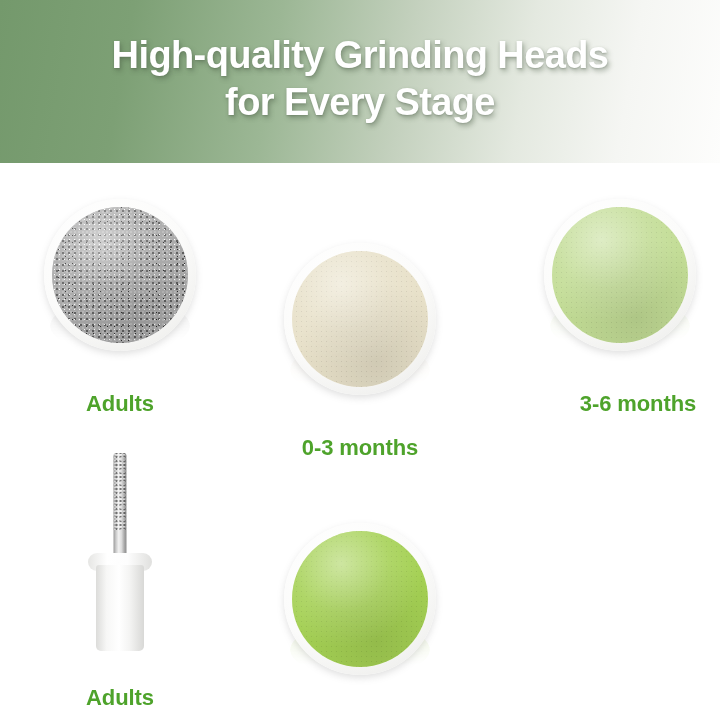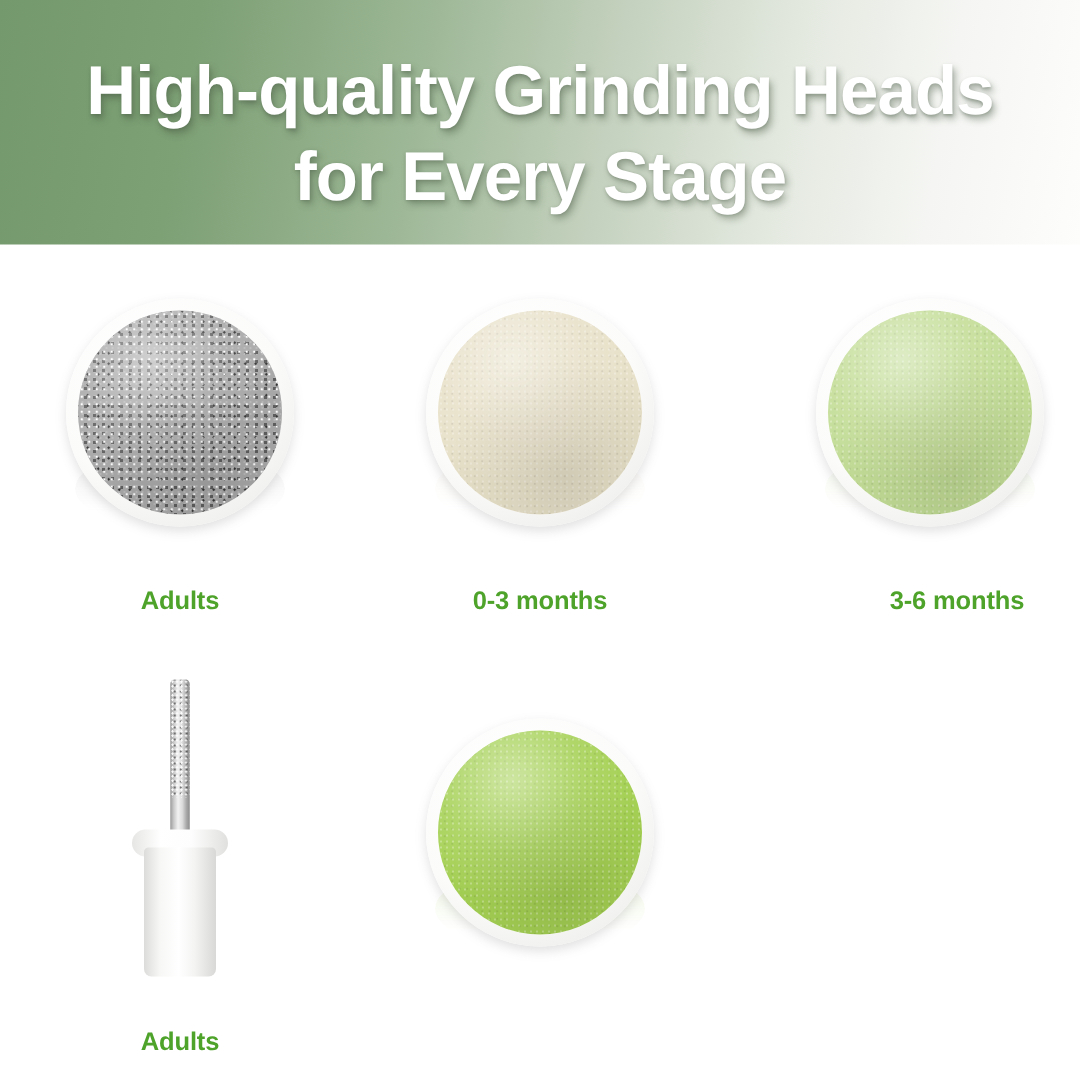--- a/index.html
+++ b/index.html
@@ -32,21 +32,21 @@
         #fdfdfc 100%);
     overflow: hidden;
   }
   .banner-title {
     position: absolute;
     left: 0;
     top: 32px;
     width: 720px;
     text-align: center;
     color: #ffffff;
-    font-size: 46px;
+    font-size: 38px;
     line-height: 1.23;
     font-weight: bold;
     letter-spacing: -0.6px;
     text-shadow: 2px 3px 5px rgba(70,85,65,0.42),
                  0 1px 2px rgba(70,85,65,0.30);
     white-space: pre-line;
   }
 
   
   .grid {
@@ -55,21 +55,21 @@
     top: 163px;
     width: 720px;
     height: 559px;
   }
   .cell {
     position: absolute;
     width: 240px;
     height: 279px;
   }
   .cell.c0 { left: 0px;   }
-  .cell.c1 { left: 240px; }
+  .cell.c1 { left: 240px; margin-top: 44px; }
   .cell.c2 { left: 500px; }
   .cell.r0 { top: 0px;   }
   .cell.r1 { top: 280px; }
 
   .art {
     position: absolute;
     left: 0;
     top: 0;
     width: 240px;
     height: 215px;
@@ -205,21 +205,21 @@
   }
 
   
   .label {
     position: absolute;
     left: 0;
     width: 240px;
     top: 228px;
     text-align: center;
     color: #4ea32b;
-    font-size: 17px;
+    font-size: 22px;
     font-weight: bold;
     letter-spacing: -0.1px;
   }
   .label.shift-down { top: 242px; }
   .label.shift-right { padding-left: 18px; }
 </style>
 </head>
 <body style="background: rgb(255, 255, 255);">
 
 <div class="banner">

